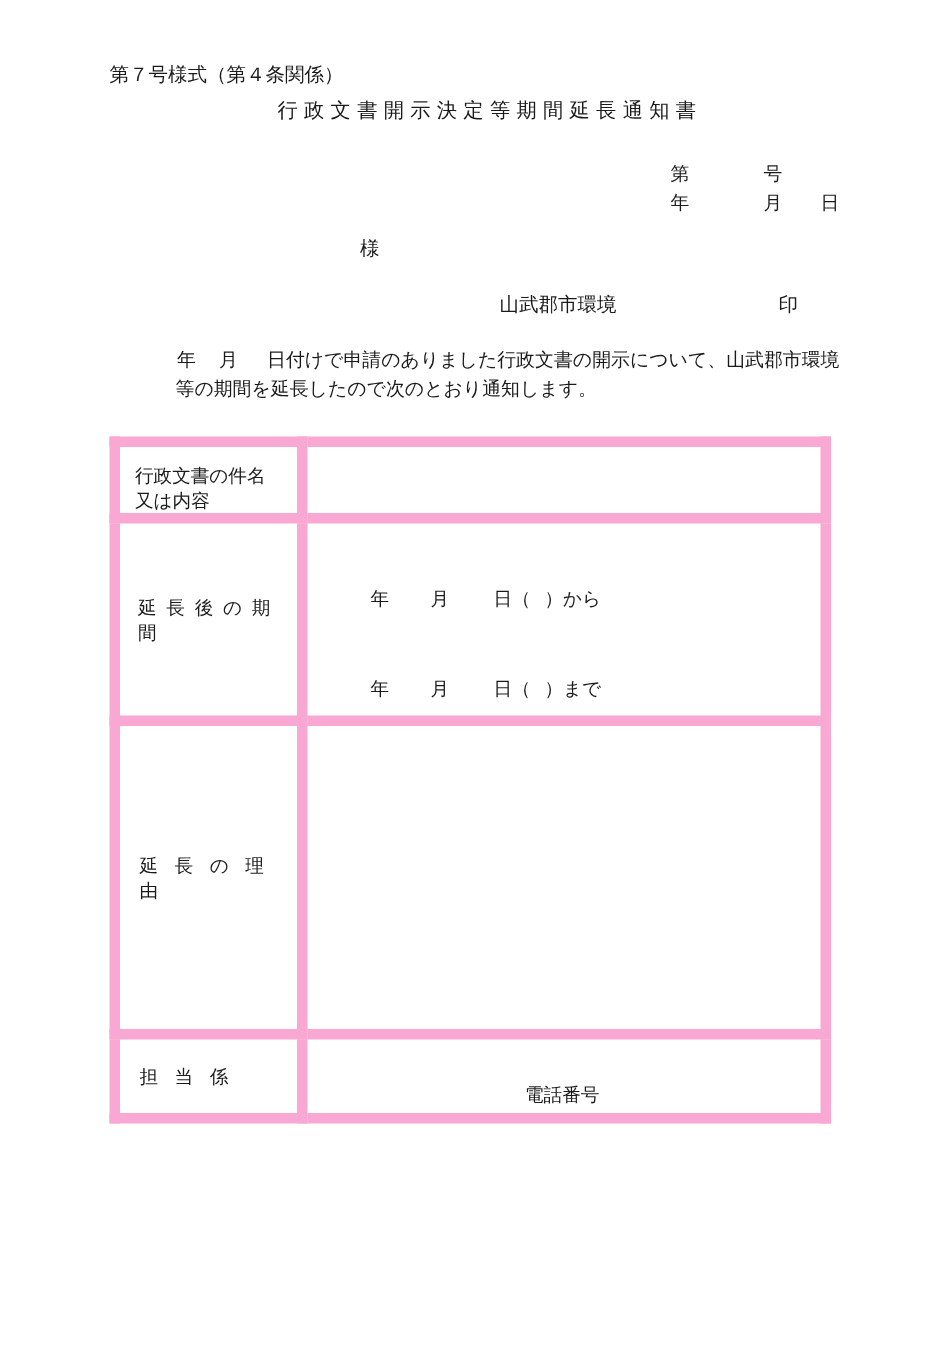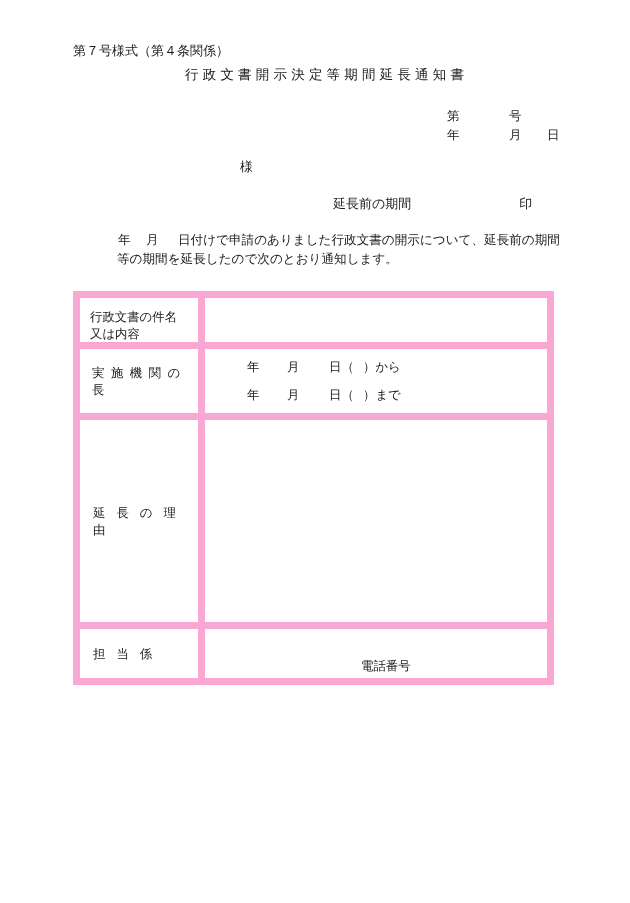--- a/index.html
+++ b/index.html
@@ -129,30 +129,30 @@
   .r-reason td.col-label { vertical-align: middle; }
 
   .date-lines {
     padding: 4px 0 4px 0;
     line-height: 28px;
     white-space: nowrap;
   }
   .date-line { display: block; padding-left: 42px; }
   .date-line .y { display: inline-block; width: 40px; }
   .date-line .m { display: inline-block; width: 42px; }
-  .date-line .d { display: inline-block; }
+  .date-line .d { display: inline-block; margin-top: 32px; }
   .date-line .paren { display: inline-block; width: 34px; }
 
   .tel-cell {
     position: relative;
     height: 49px;
   }
   .tel-label {
     position: absolute;
-    left: 156px;
+    left: 145px;
     bottom: 3px;
     font-size: 12.4px;
     white-space: nowrap;
   }
 </style>
 </head>
 <body>
 
 <div class="page">
 
@@ -165,45 +165,45 @@
       <span class="c1">第</span><span class="c3">号</span>
     </span>
     <span class="num-row">
       <span class="c1">年</span><span class="c2">月</span><span class="c3">日</span>
     </span>
   </div>
 
   <div class="abs addressee">様</div>
 
   <div class="abs issuer">
-    <span>延長前の期間</span><span class="seal">印</span>
+    <span>山武郡市環境</span><span class="seal">印</span>
   </div>
 
   <div class="abs body-text">
-    <span class="l1"><span class="ind"></span><span class="sp-y">年</span><span class="sp-m">月</span><span>日付けで申請のありました行政文書の開示について、延長前の期間</span></span>
+    <span class="l1"><span class="ind"></span><span class="sp-y">年</span><span class="sp-m">月</span><span>日付けで申請のありました行政文書の開示について、山武郡市環境</span></span>
     <span class="l3">等の期間を延長したので次のとおり通知します。</span>
   </div>
 
   <table class="abs form-table">
     <colgroup>
       <col class="col-label">
       <col class="col-value">
     </colgroup>
     <tbody>
 
       <tr class="r-title">
         <td class="col-label">
           <div class="label-plain">行政文書の件名又は内容</div>
         </td>
         <td class="col-value"></td>
       </tr>
 
       <tr class="r-after">
         <td class="col-label">
-          <div class="label-wrap label-spread">実施機関の長</div>
+          <div class="label-wrap label-spread">延長後の期間</div>
         </td>
         <td class="col-value">
           <div class="date-lines">
             <span class="date-line"><span class="y">年</span><span class="m">月</span><span class="paren">日（</span><span class="d">）から</span></span>
             <span class="date-line"><span class="y">年</span><span class="m">月</span><span class="paren">日（</span><span class="d">）まで</span></span>
           </div>
         </td>
       </tr>
 
 

